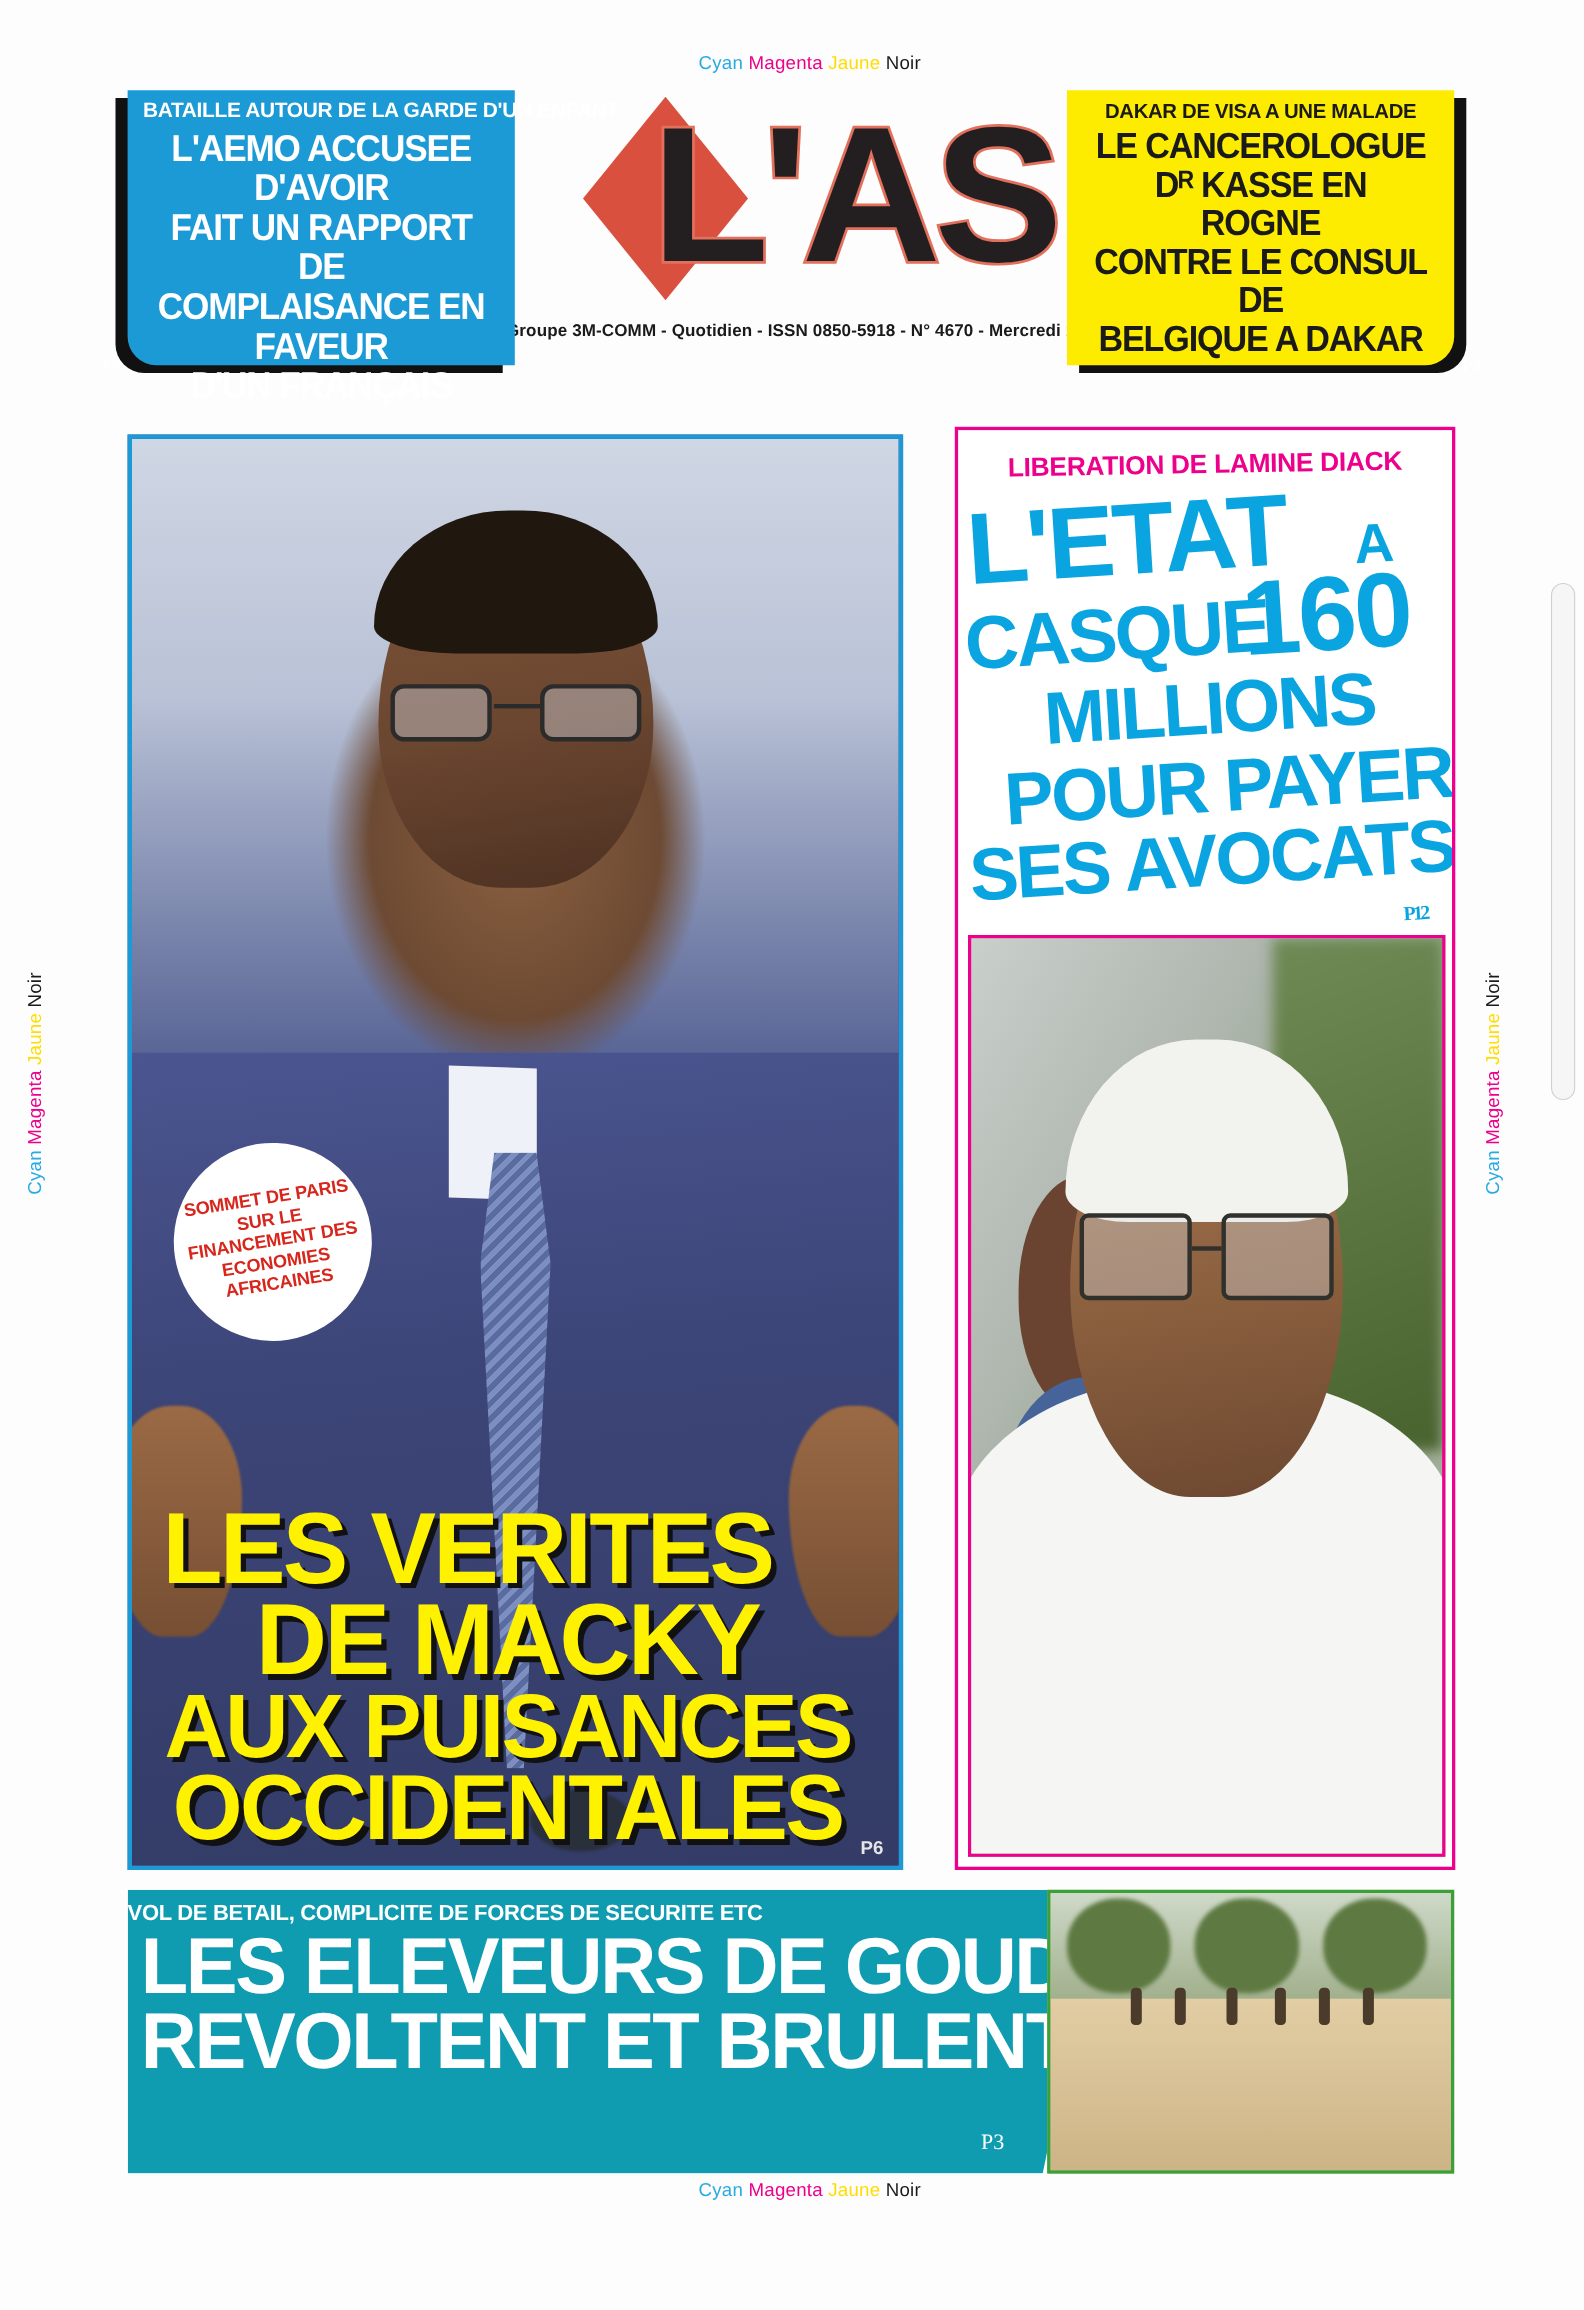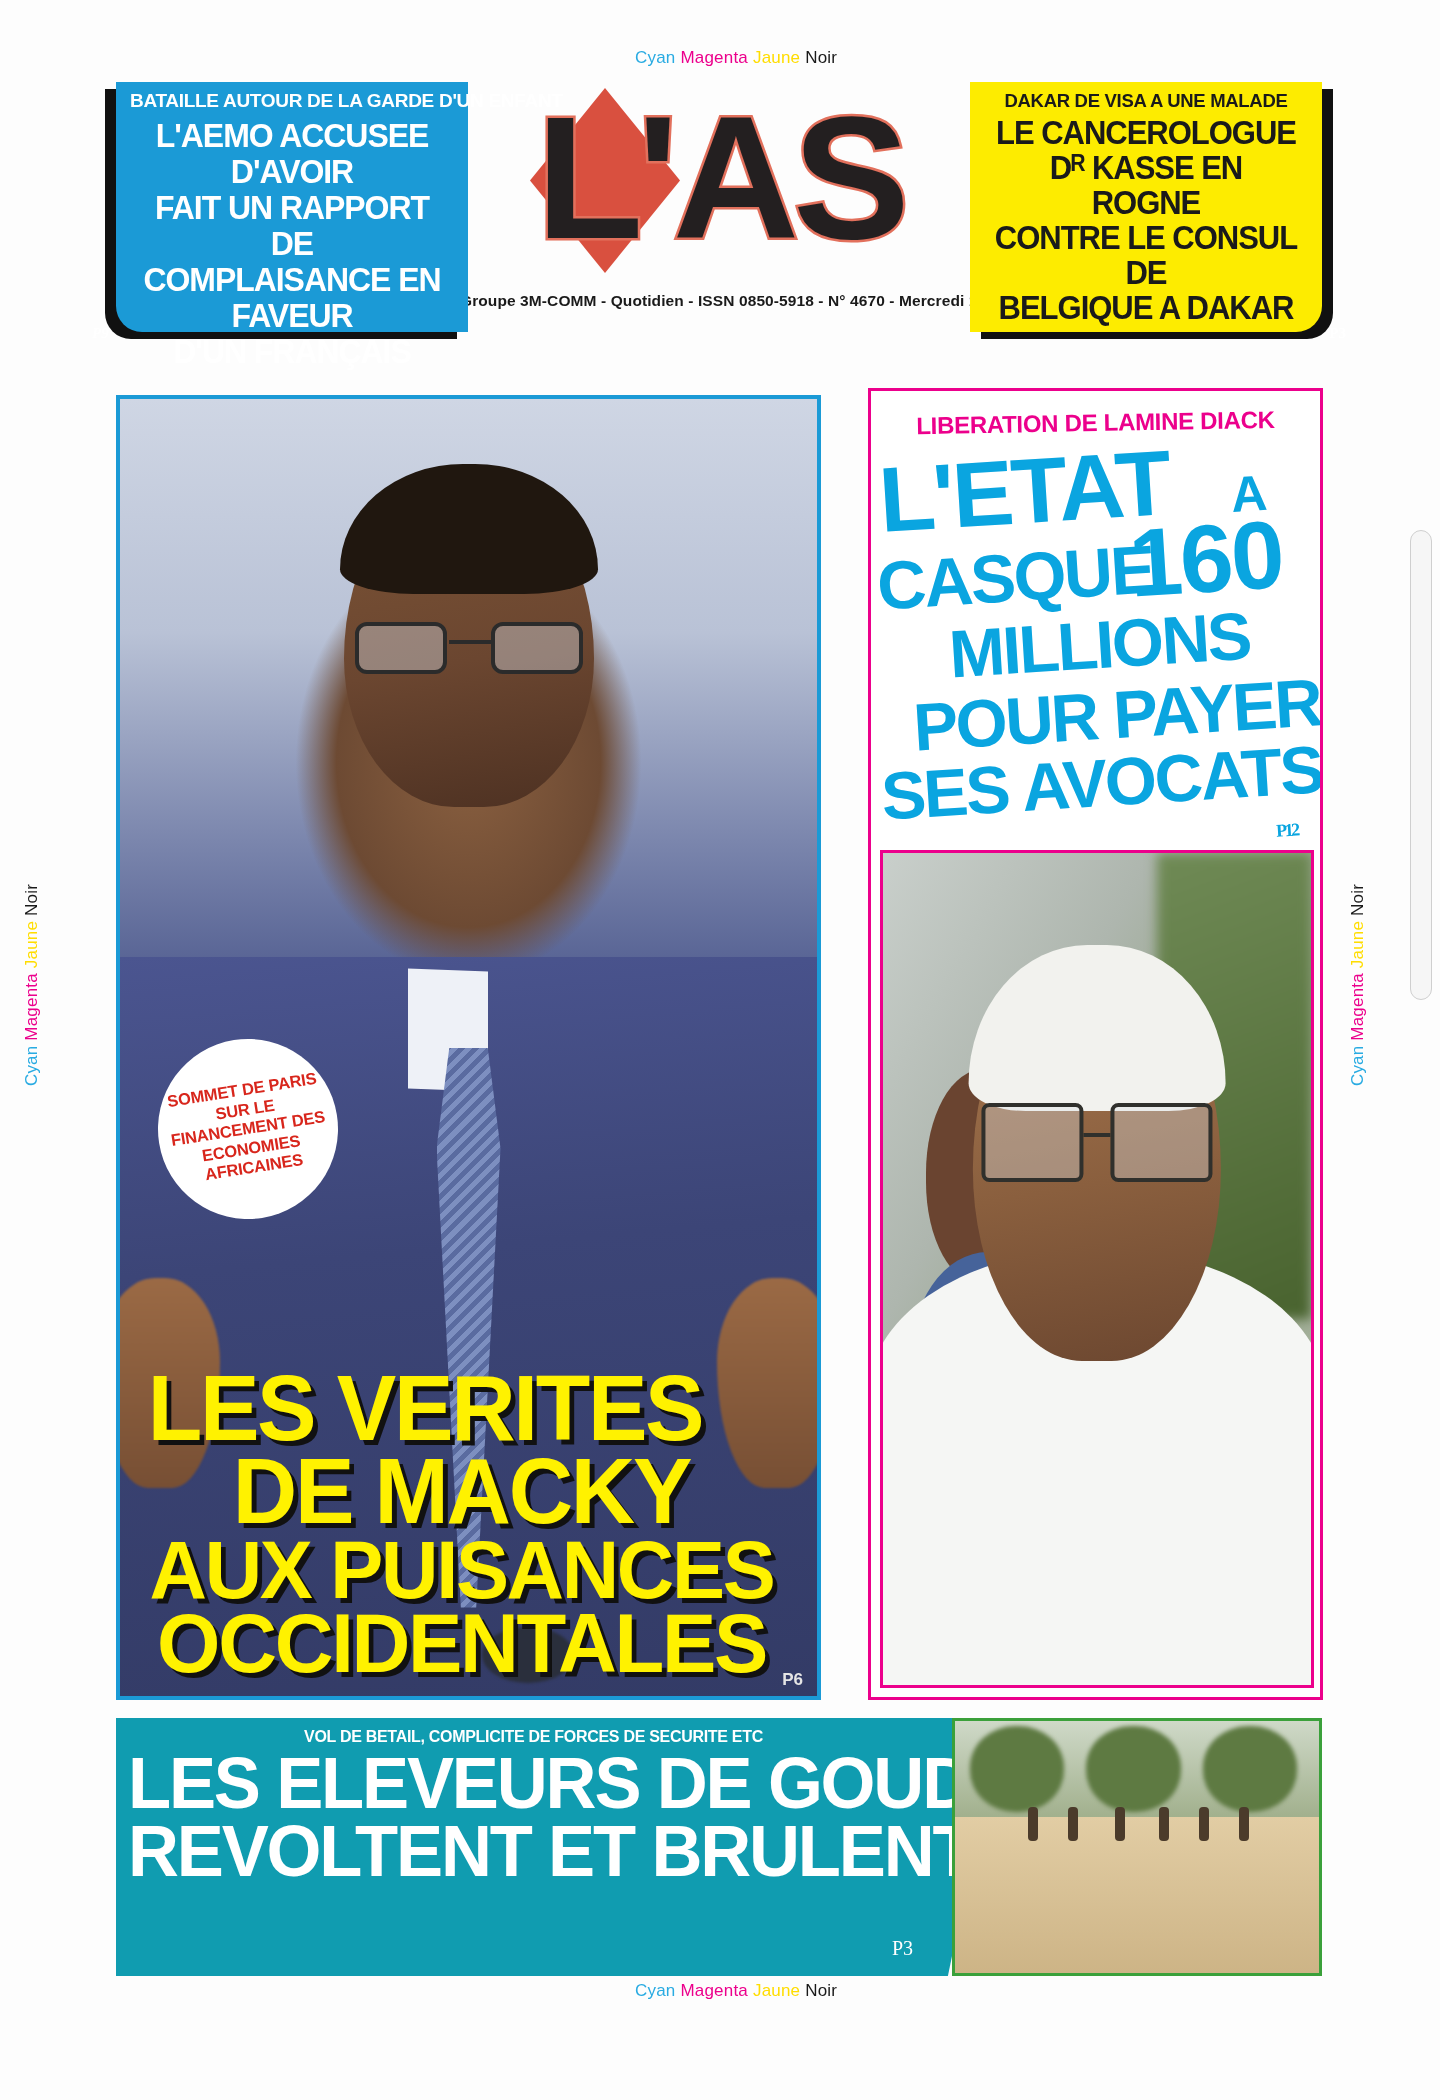--- a/index.html
+++ b/index.html
@@ -53,21 +53,21 @@
 
   
   .masthead {
     position: absolute;
     left: 480px; top: 70px;
     width: 480px; height: 270px;
   }
   .logo-wrap {
     position: relative;
     width: 480px; height: 215px;
-    display: flex; align-items: center; justify-content: center;
+    display: flex; align-items: center; justify-content: flex-end;
   }
   .logo-diamond {
     position: absolute;
     left: 50px; top: 18px;
     width: 150px; height: 185px;
     background: #d9503f;
     clip-path: polygon(50% 0%, 100% 50%, 50% 100%, 0% 50%);
   }
   .logo-text {
     position: relative;
@@ -411,22 +411,21 @@
   .bottom-teal {
     position: absolute;
     left: 0; top: 0;
     width: 885px; height: 258px;
     background: #109cb0;
     clip-path: polygon(0 0, 100% 0, 94% 100%, 0 100%);
     color: #ffffff;
     padding-top: 10px;
   }
   .bottom-kicker {
-    text-align: center;
-    font-size: 16px;
+    font-size: 20px;
     font-weight: 700;
     letter-spacing: -0.3px;
     padding-right: 50px;
   }
   .bottom-hl {
     margin-top: 4px;
     text-align: left;
     padding-left: 12px;
   }
   .bottom-hl div {

